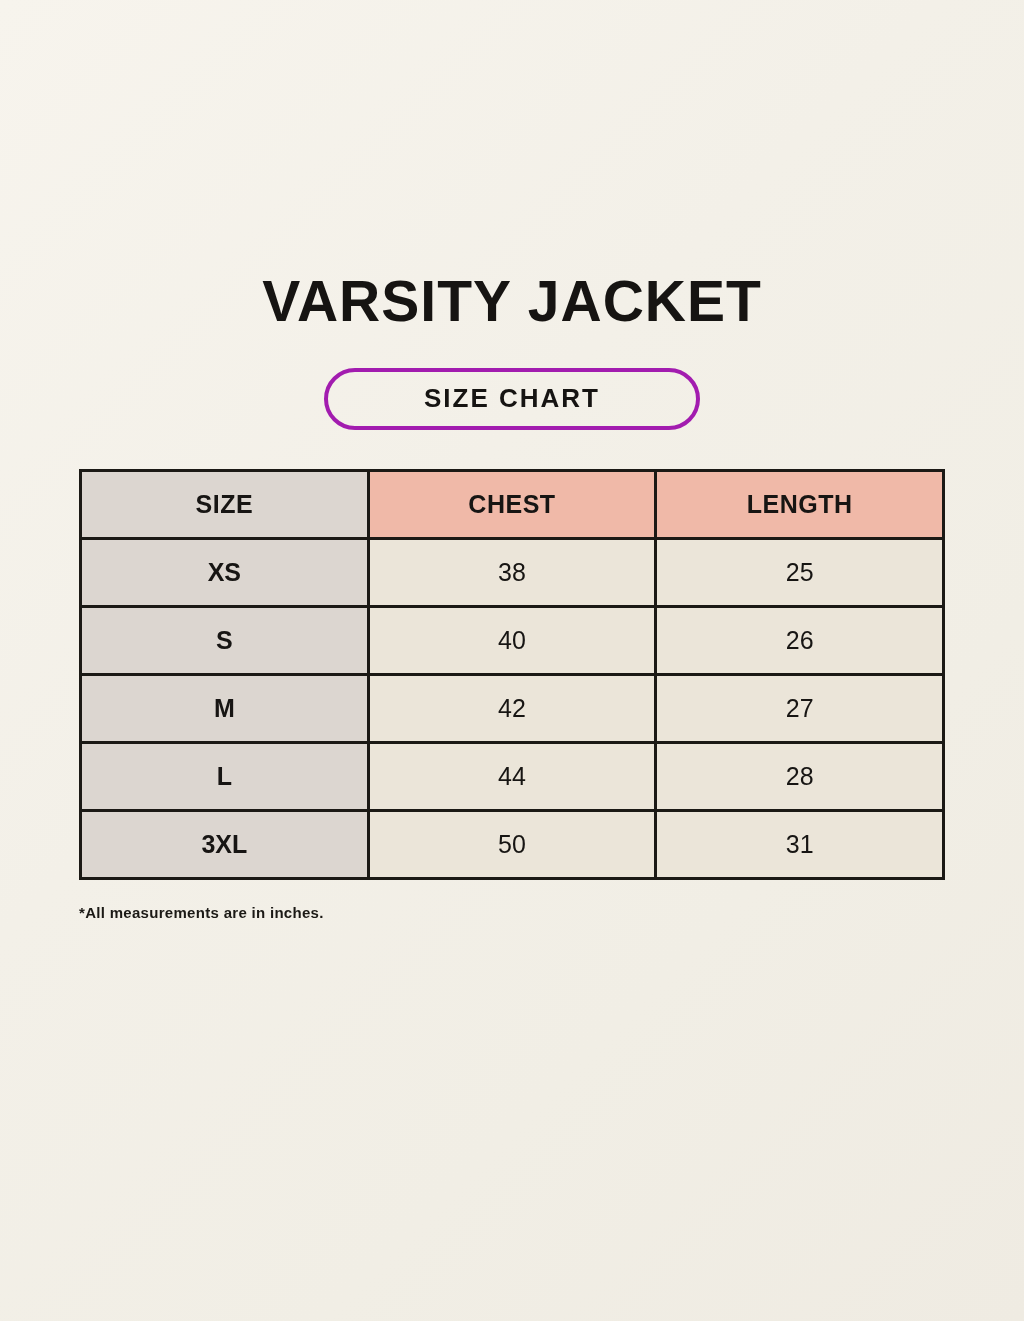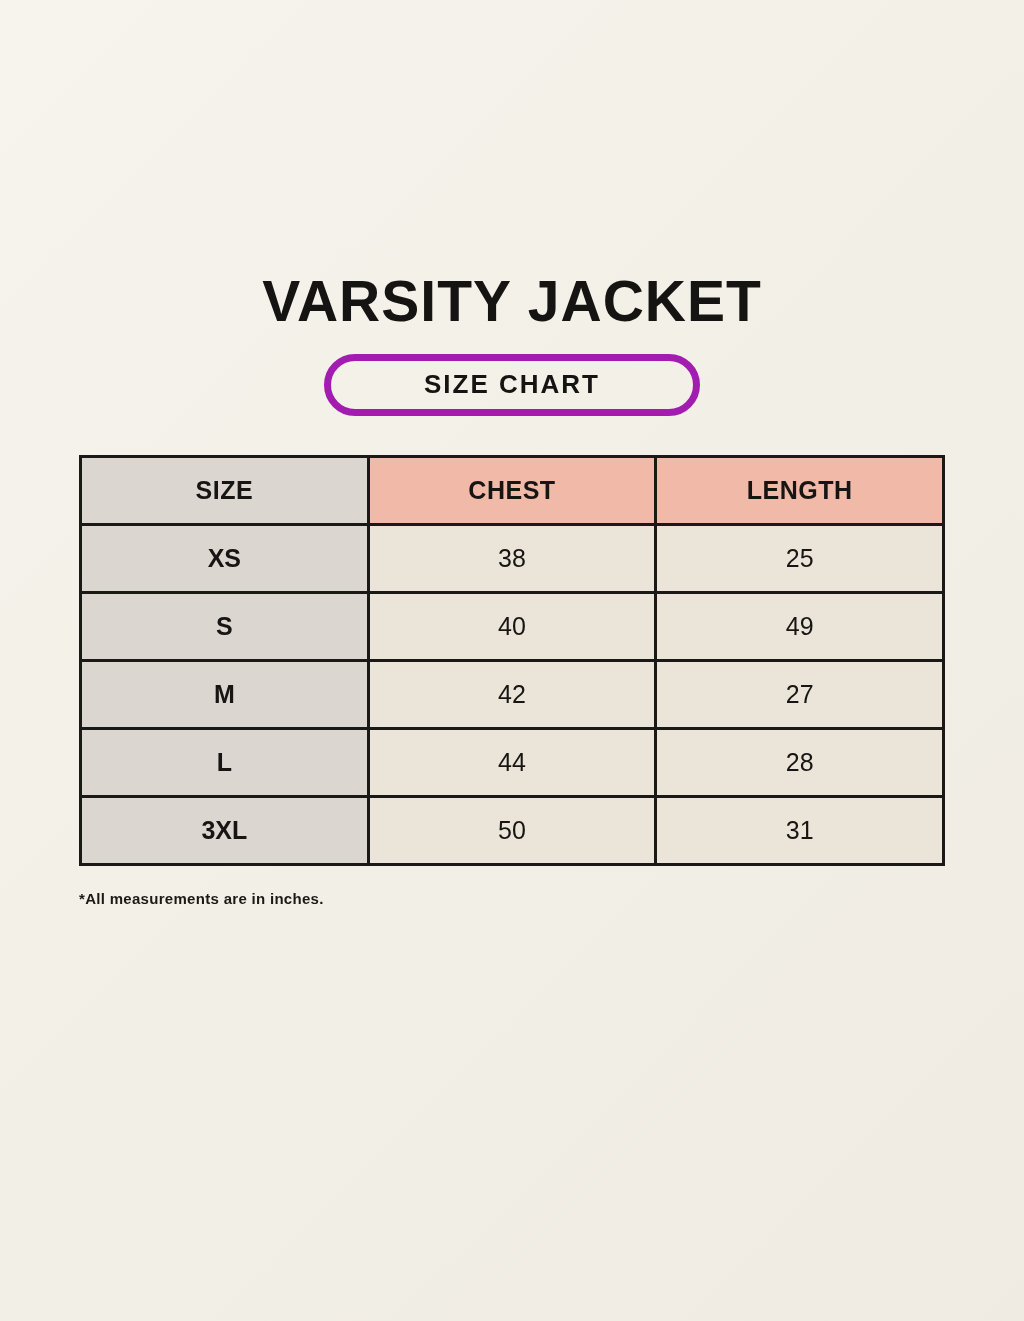--- a/index.html
+++ b/index.html
@@ -22,24 +22,24 @@
     margin: 0;
     padding-top: 270px;
     text-align: center;
     font-size: 57px;
     font-weight: 700;
     letter-spacing: 1px;
     line-height: 1.1;
     color: #161412;
   }
   .pill {
-    margin: 21px auto 0;
+    margin: 35px auto 0;
     width: 376px;
     height: 62px;
-    border: 7px solid #a21caf;
+    border: 4px solid #a21caf;
     border-radius: 32px;
     display: flex;
     align-items: center;
     justify-content: center;
     background: transparent;
   }
   .pill span {
     font-size: 26px;
     font-weight: 700;
     letter-spacing: 2px;
@@ -107,21 +107,21 @@
     </thead>
     <tbody>
       <tr>
         <td class="size-cell">XS</td>
         <td>38</td>
         <td>25</td>
       </tr>
       <tr>
         <td class="size-cell">S</td>
         <td>40</td>
-        <td>49</td>
+        <td>26</td>
       </tr>
       <tr>
         <td class="size-cell">M</td>
         <td>42</td>
         <td>27</td>
       </tr>
       <tr>
         <td class="size-cell">L</td>
         <td>44</td>
         <td>28</td>

